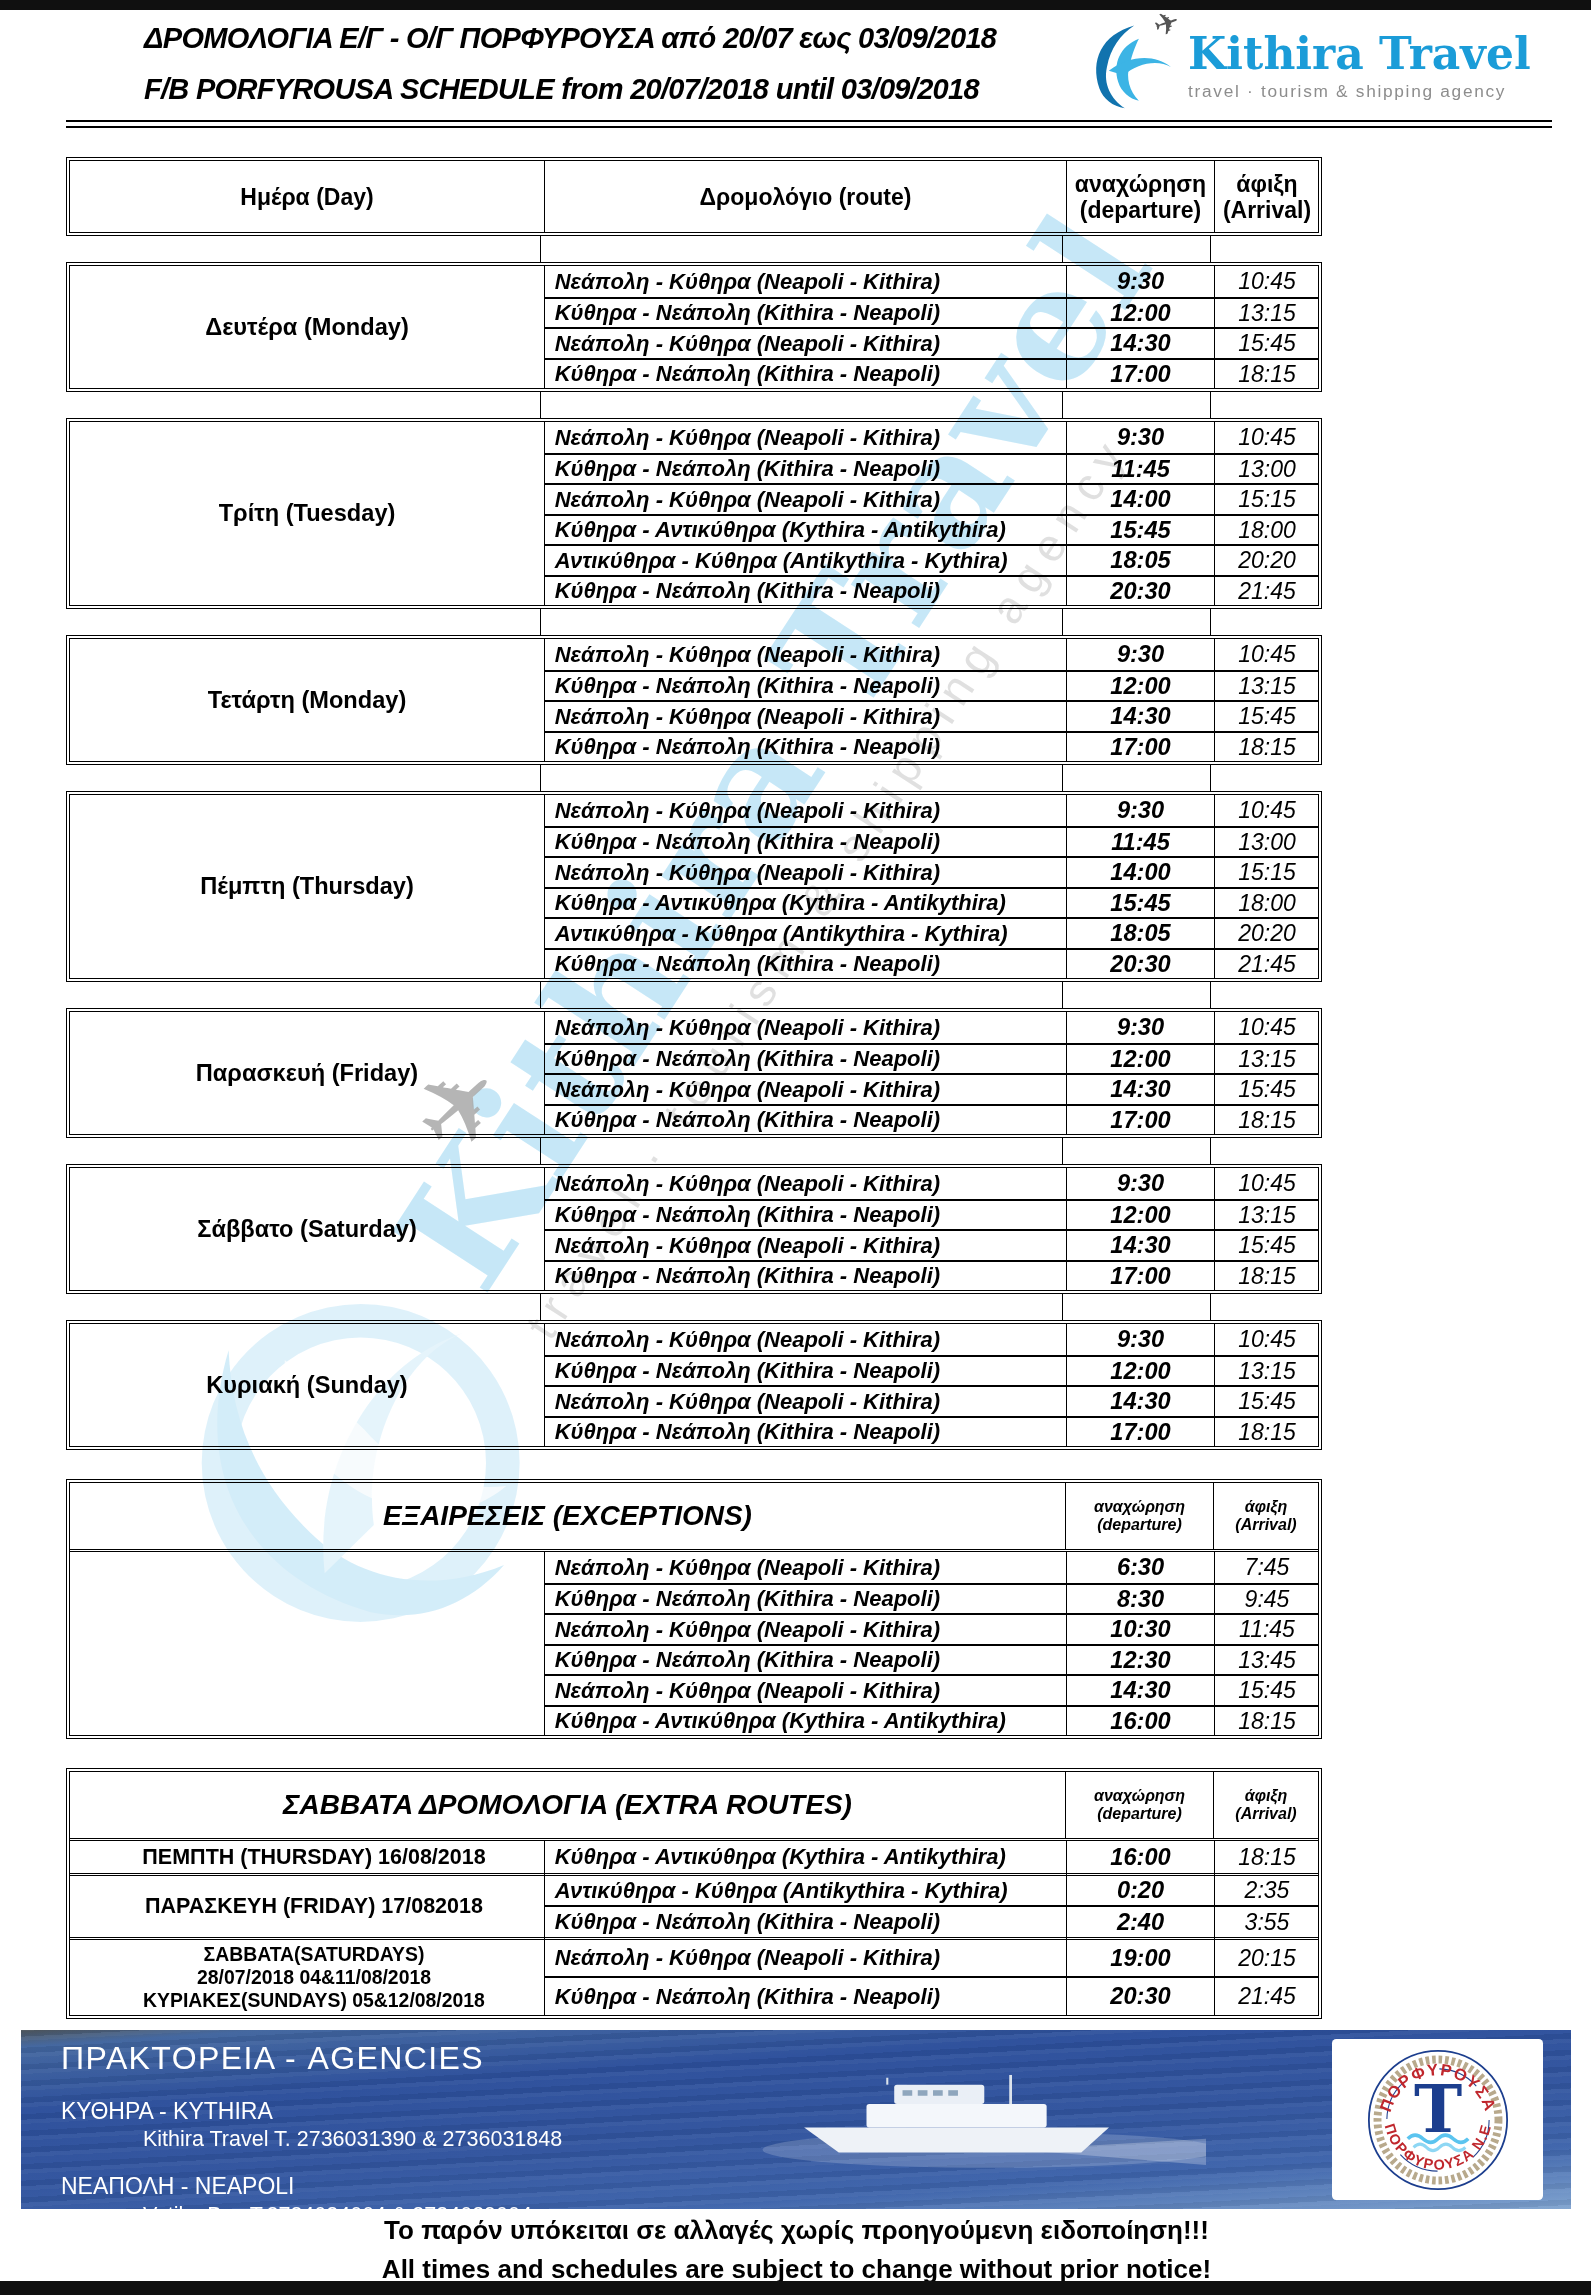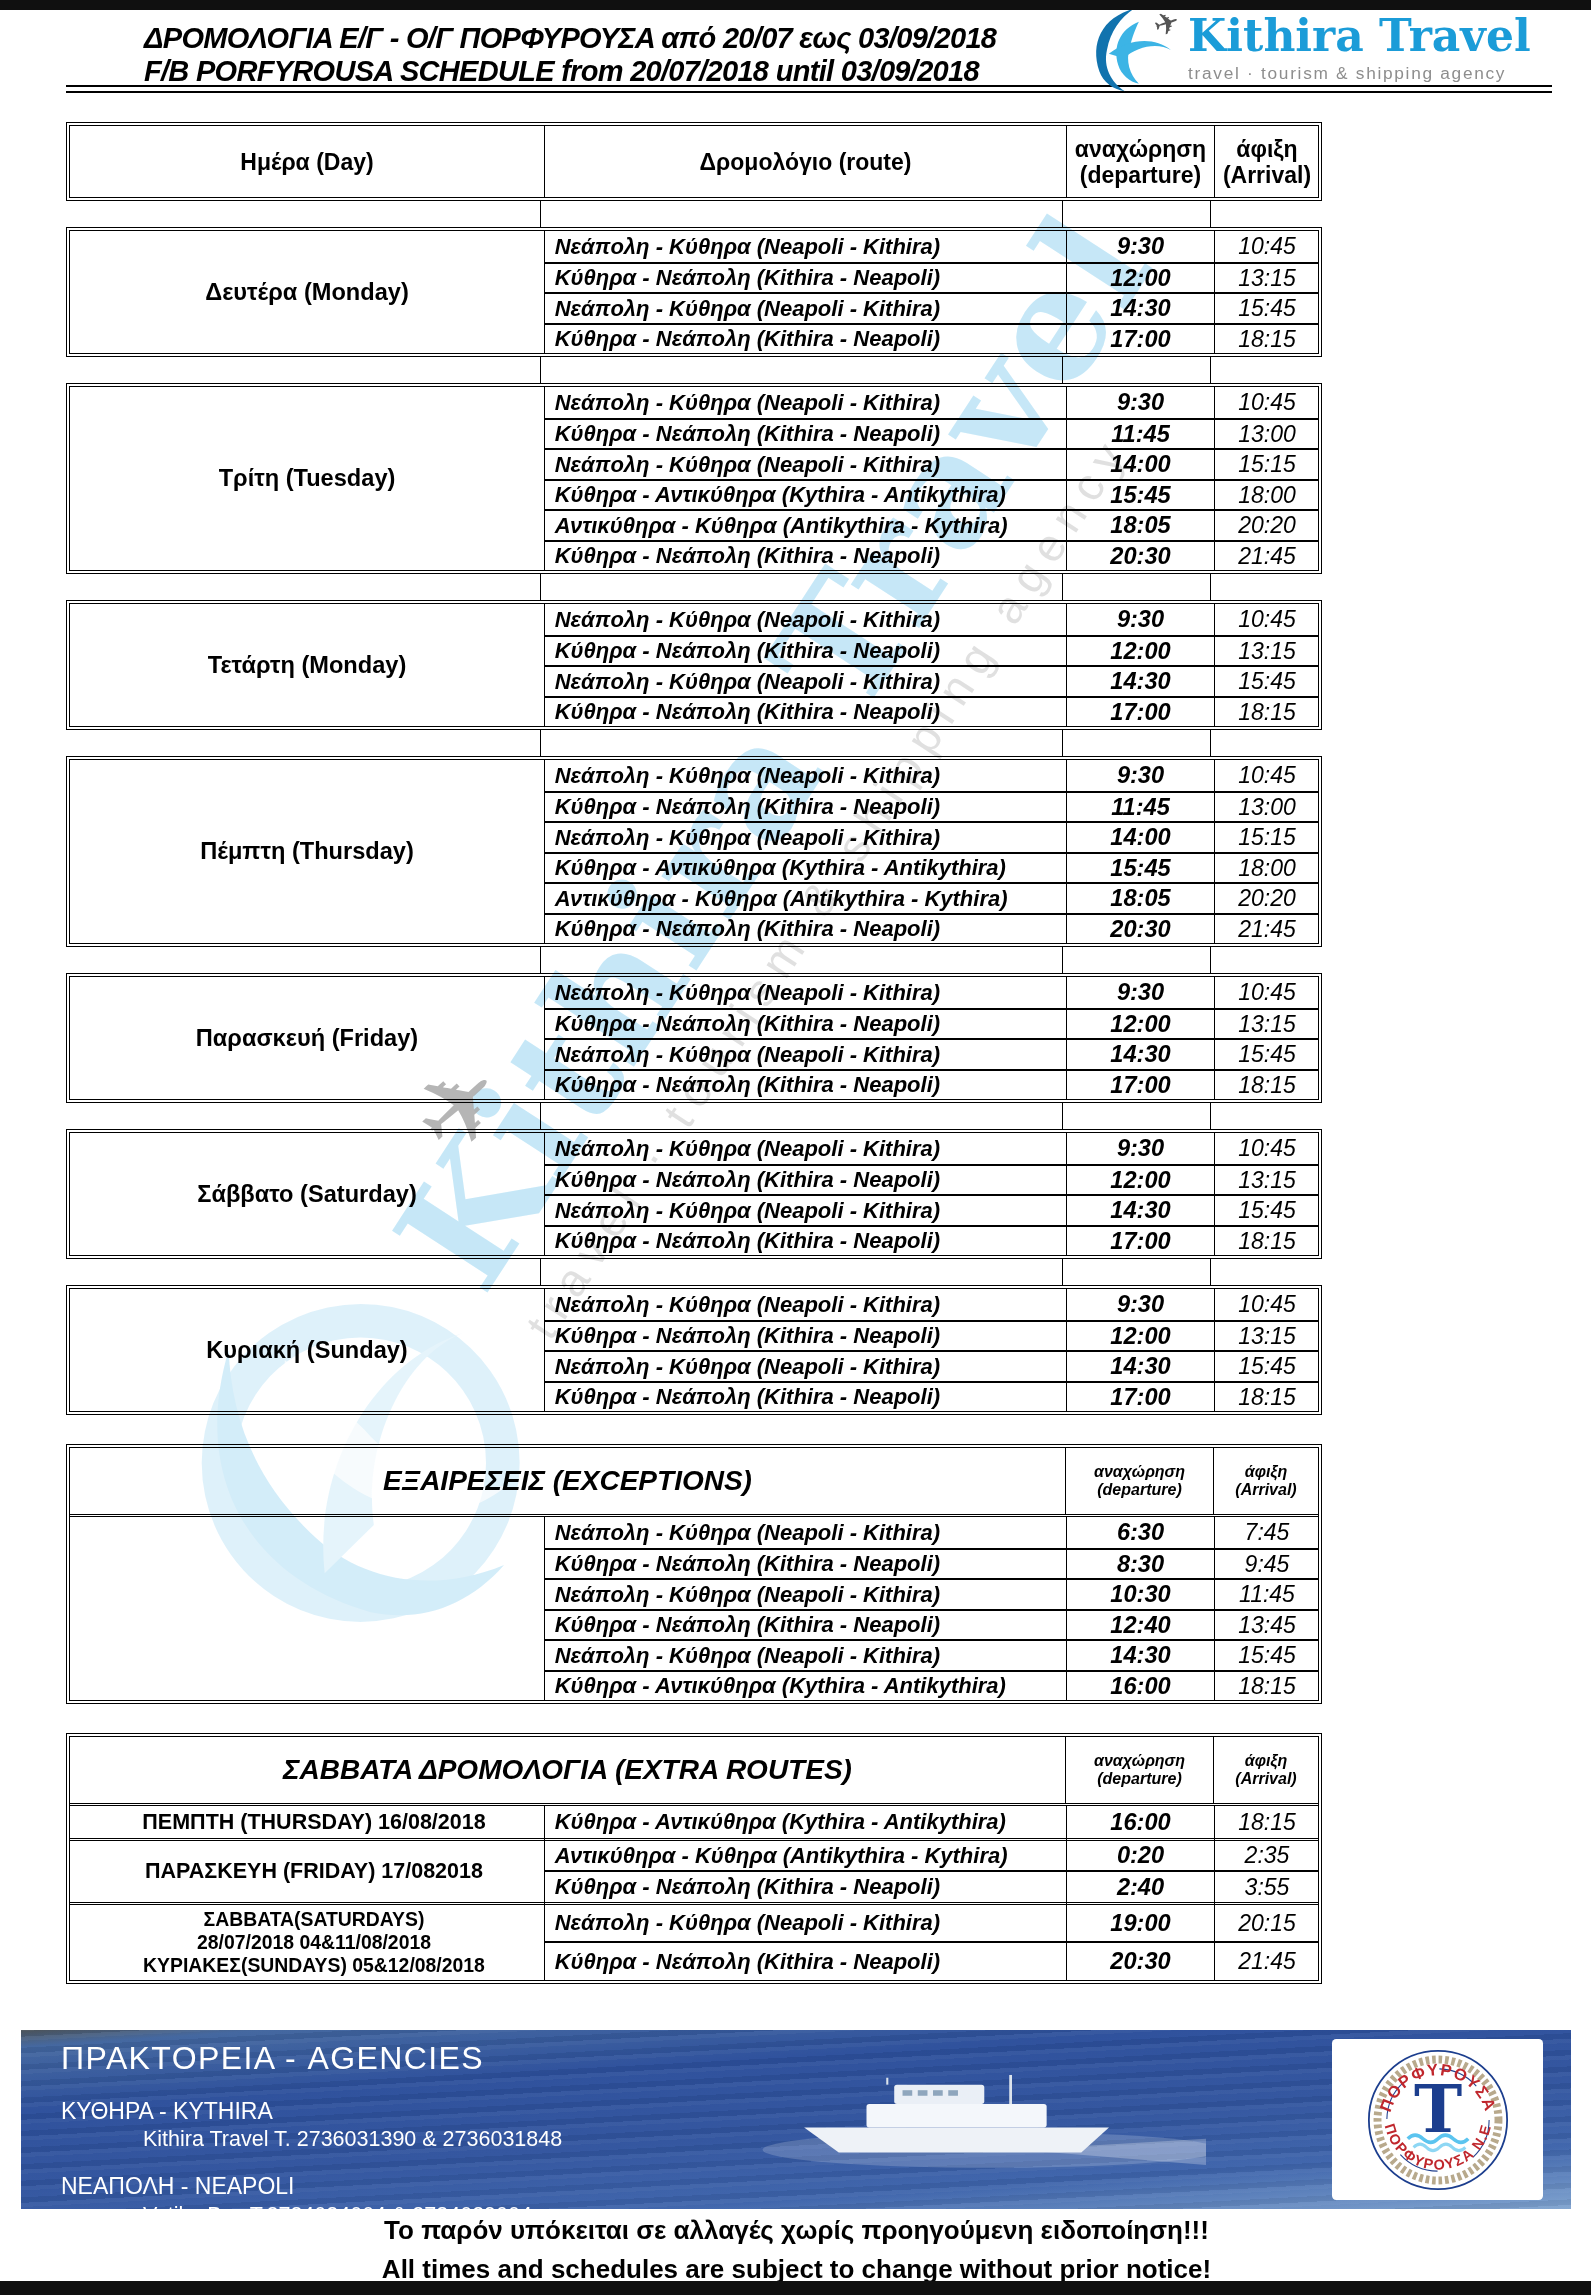--- a/index.html
+++ b/index.html
@@ -20,21 +20,21 @@
   }
   .wm-globe svg { width:374px; height:374px; }
   .wm-textcol { display:flex; flex-direction:column; align-items:flex-start; }
   .wm-text { font-family:"DejaVu Serif", serif; font-weight:bold; font-size:156px;
              color:#8ed1f0; white-space:nowrap; letter-spacing:1.4px; line-height:1; }
   .wm-tag  { font-size:46px; color:#c2c2c2; letter-spacing:11px; margin-top:12.5px; white-space:nowrap; }
   .wm-plane { position:absolute; left:416px; top:1046px; font-size:104px; color:#a9a9a9;
               transform:rotate(-42deg); z-index:1; opacity:.85; pointer-events:none; }
 
   
-  header { position:relative; z-index:2; height:85px; padding:16.6px 42px 4.2px 144px; display:flex; }
+  header { position:relative; z-index:2; height:120px; padding:16.6px 42px 4.2px 144px; display:flex; }
   .titles { flex:1; display:flex; flex-direction:column; justify-content:space-between; padding:5.5px 0 9.7px; }
   .doc-title { font-style:italic; font-weight:bold; font-size:29px; letter-spacing:-0.7px; white-space:nowrap; }
   .logo { display:flex; align-items:center; gap:7px; margin-right:19.4px; position:relative; }
   .logo-swoosh svg { width:103px; height:94px; }
   .logo-plane { position:absolute; left:76px; top:-11px; font-size:30.5px; color:#555; transform:rotate(-18deg); }
   .logo-name { font-family:"DejaVu Serif", serif; font-weight:bold; font-size:44px; color:#1b9cd8; line-height:1.05; white-space:nowrap; }
   .logo-tag  { font-size:17.3px; color:#8d8d8d; letter-spacing:1.7px; margin-top:4.2px; white-space:nowrap; }
   .dblrule { height:8.3px; border-top:2.8px solid #000; border-bottom:2.1px solid #000; margin:0 40px 0 66px; }
 
   
@@ -327,21 +327,21 @@
           <div class="cell route " style="grid-column: 2;">Νεάπολη - Κύθηρα (Neapoli - Kithira)</div>
           <div class="cell dep " style="grid-column: 3;">6:30</div>
           <div class="cell arr " style="grid-column: 4;">7:45</div>
           <div class="cell route sep" style="grid-column: 2;">Κύθηρα - Νεάπολη (Kithira - Neapoli)</div>
           <div class="cell dep sep" style="grid-column: 3;">8:30</div>
           <div class="cell arr sep" style="grid-column: 4;">9:45</div>
           <div class="cell route sep" style="grid-column: 2;">Νεάπολη - Κύθηρα (Neapoli - Kithira)</div>
           <div class="cell dep sep" style="grid-column: 3;">10:30</div>
           <div class="cell arr sep" style="grid-column: 4;">11:45</div>
           <div class="cell route sep" style="grid-column: 2;">Κύθηρα - Νεάπολη (Kithira - Neapoli)</div>
-          <div class="cell dep sep" style="grid-column: 3;">12:40</div>
+          <div class="cell dep sep" style="grid-column: 3;">12:30</div>
           <div class="cell arr sep" style="grid-column: 4;">13:45</div>
           <div class="cell route sep" style="grid-column: 2;">Νεάπολη - Κύθηρα (Neapoli - Kithira)</div>
           <div class="cell dep sep" style="grid-column: 3;">14:30</div>
           <div class="cell arr sep" style="grid-column: 4;">15:45</div>
           <div class="cell route sep" style="grid-column: 2;">Κύθηρα - Αντικύθηρα (Kythira - Antikythira)</div>
           <div class="cell dep sep" style="grid-column: 3;">16:00</div>
           <div class="cell arr sep" style="grid-column: 4;">18:15</div>
         </div>
     </section>
 

